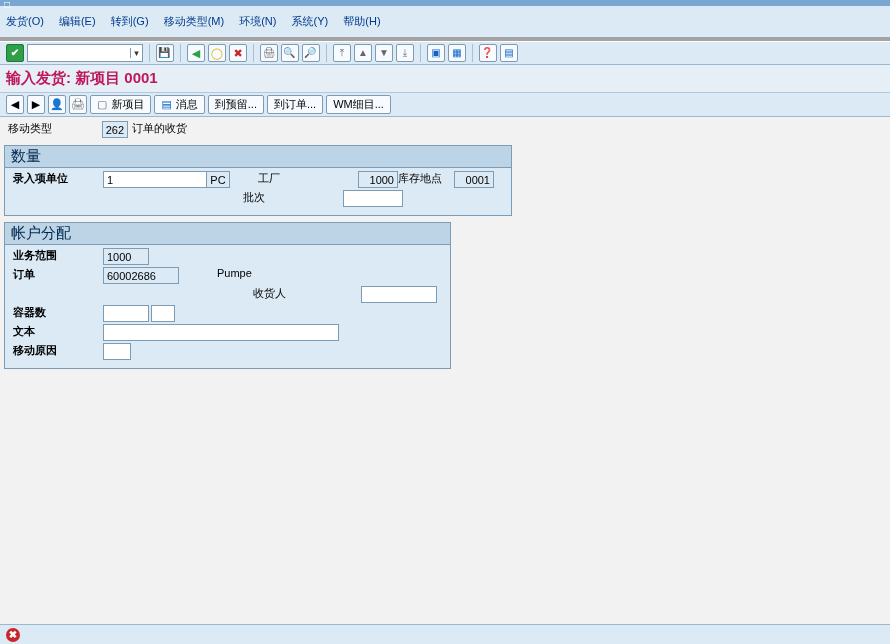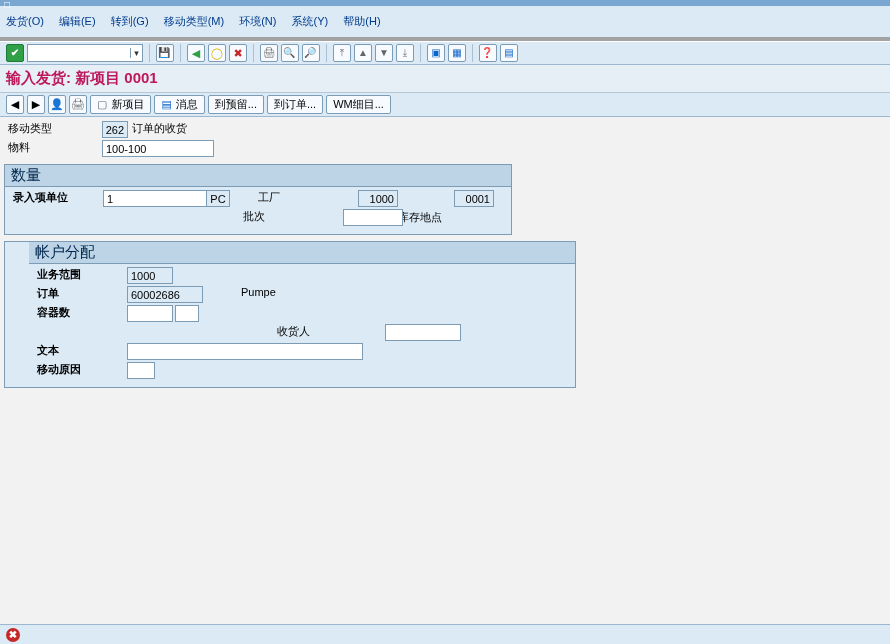--- a/index.html
+++ b/index.html
@@ -142,84 +142,80 @@
     <span class="tbtn">WM细目...</span>
   </div>
 
   <div class="form-area">
 
     <div class="row">
       <span class="lbl">移动类型</span>
       <span class="field ro w26">262</span>
       <span class="desc">订单的收货</span>
     </div>
-    <div class="row">
-      <span class="lbl">物料</span>
-      <span class="field w112">100-100</span>
-    </div>
 
     <div class="group g" style="width:508px;">
       <div class="group-title">数量</div>
       <div class="group-body">
         <div class="row">
           <span class="lbl">录入项单位</span>
           <span class="field w104">1</span>
           <span class="field ro w24" style="margin-left:-1px;justify-content:center;">PC</span>
           <span class="cell">
             <span class="lbl2" style="margin-left:28px;">工厂</span>
           </span>
           <span style="flex:0 0 50px;"></span>
           <span class="field ro w40">1000</span>
-          <span class="lbl2" style="width:56px;margin-top:20px;">库存地点</span>
+          <span class="lbl2" style="width:56px;">库存地点</span>
           <span class="field ro w40">0001</span>
         </div>
         <div class="row">
           <span class="lbl"></span>
           <span style="width:128px;"></span>
           <span class="lbl2" style="margin-left:12px;width:50px;">批次</span>
           <span style="flex:0 0 50px;"></span>
           <span class="field w60">
               <input class="input-like" value="" style="">
             </span>
         </div>
       </div>
     </div>
 
-    <div class="group g" style="width:572px;padding-left:24px;">
+    <div class="group g" style="width:447px;">
       <div class="group-title">帐户分配</div>
       <div class="group-body">
         <div class="row">
           <span class="lbl">业务范围</span>
           <span class="field ro w46">1000</span>
         </div>
         <div class="row">
           <span class="lbl">订单</span>
           <span class="field ro w76">60002686</span>
           <span style="width:38px;"></span>
           <span>Pumpe</span>
-        </div>
-        <div class="row">
-          <span class="lbl">容器数</span>
-          <span class="field w46">
-              <input class="input-like" value="" style="">
-            </span>
-          <span class="field w24" style="margin-left:2px;">
-              <input class="input-like" value="" style="">
-            </span>
         </div>
         <div class="row">
           <span class="lbl"></span>
           <span style="width:150px;"></span>
           <span style="width:50px;">收货人</span>
           <span style="width:58px;"></span>
           <span class="field w76">
               <input class="input-like" value="" style="">
             </span>
         </div>
         <div class="row">
+          <span class="lbl">容器数</span>
+          <span class="field w46">
+              <input class="input-like" value="" style="">
+            </span>
+          <span class="field w24" style="margin-left:2px;">
+              <input class="input-like" value="" style="">
+            </span>
+        </div>
+        <div class="row">
           <span class="lbl">文本</span>
           <span class="field" style="width:236px;">
               <input class="input-like" style="caret-color: rgb(0, 0, 0);" autofocus="" value="">
             </span>
         </div>
         <div class="row">
           <span class="lbl">移动原因</span>
           <span class="field w28">
               <input class="input-like" value="" style="">
             </span>

